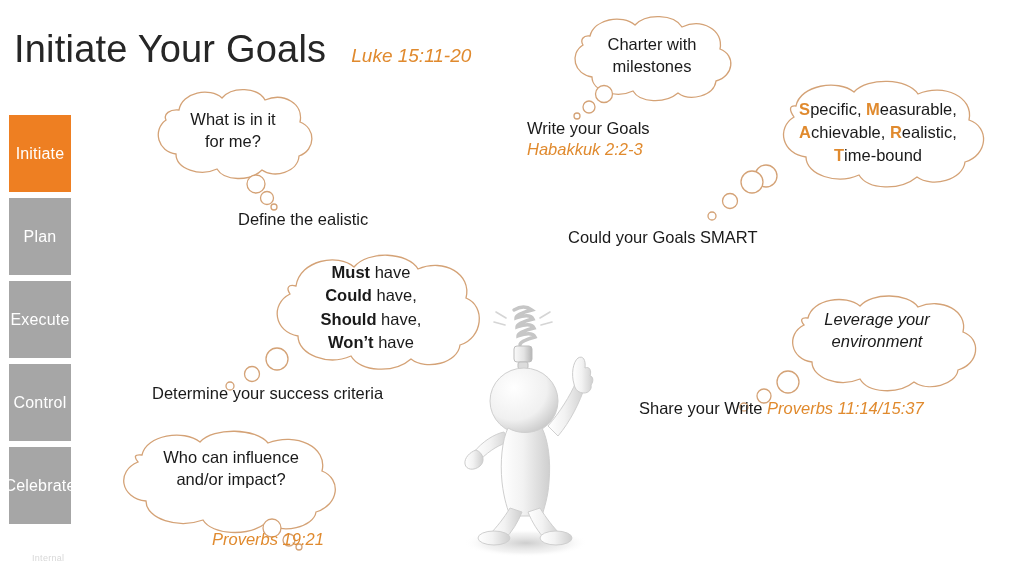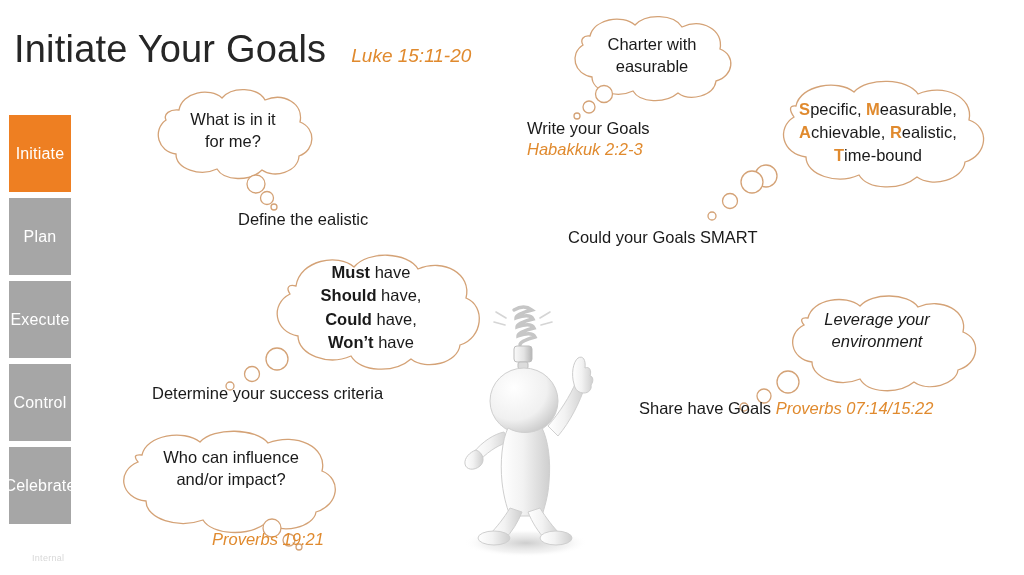--- a/index.html
+++ b/index.html
@@ -105,21 +105,21 @@
     <svg class="cloud-svg" width="200" height="110" viewBox="0 0 200 110">
       <path d="M38,24 C42,7 70,2 83,13 C94,1 122,2 130,15 C150,6 172,18 168,37
                C184,43 182,64 164,69 C162,84 138,90 126,81 C113,92 88,91 81,79
                C64,87 40,79 40,65 C22,62 17,42 31,33 C28,28 31,23 38,24 Z" fill="#ffffff" stroke="#D4A276" stroke-width="1.3"></path>
       <circle cx="52" cy="82" r="8.5" fill="#ffffff" stroke="#D4A276" stroke-width="1.3"></circle>
       <circle cx="37" cy="95" r="6" fill="#ffffff" stroke="#D4A276" stroke-width="1.3"></circle>
       <circle cx="25" cy="104" r="3" fill="#ffffff" stroke="#D4A276" stroke-width="1.3"></circle>
     </svg>
     <div class="cloud-text" style="left:26px;top:21px;width:148px;">
       <div>Charter with</div>
-      <div>easurable</div>
+      <div>milestones</div>
     </div>
   </div>
   <div class="caption" style="left:527px;top:118px;">
     <span>Write your Goals</span>
     <span class="ref-block">Habakkuk 2:2-3</span>
   </div>
 
   <div class="cloud-group" style="left:742px;top:76px;width:272px;height:135px;">
     <svg class="cloud-svg" width="272" height="135" viewBox="0 0 272 135">
       <path d="M54,30 C58,9 96,3 112,16 C126,1 166,2 176,18 C202,7 232,21 227,44
@@ -147,22 +147,22 @@
     <svg class="cloud-svg" width="234" height="160" viewBox="0 0 234 160">
       <path d="M42,40 C46,14 84,7 100,21 C114,4 154,6 164,23 C190,12 218,28 212,52
                C232,60 229,92 206,99 C204,117 172,125 157,113 C140,128 106,126 97,110
                C74,120 44,109 44,90 C20,86 16,58 36,48 C32,42 34,38 42,40 Z" fill="#ffffff" stroke="#D4A276" stroke-width="1.3"></path>
       <circle cx="23" cy="113" r="11" fill="#ffffff" stroke="#D4A276" stroke-width="1.3"></circle>
       <circle cx="-2" cy="128" r="7.5" fill="#ffffff" stroke="#D4A276" stroke-width="1.3"></circle>
       <circle cx="-24" cy="140" r="4" fill="#ffffff" stroke="#D4A276" stroke-width="1.3"></circle>
     </svg>
     <div class="cloud-text" style="left:32px;top:15px;width:170px;line-height:1.42;">
       <div><b>Must</b><span> have</span></div>
+      <div><b>Could</b><span> have,</span></div>
       <div><b>Should</b><span> have,</span></div>
-      <div><b>Could</b><span> have,</span></div>
       <div><b>Won’t</b><span> have</span></div>
     </div>
   </div>
   <div class="caption" style="left:152px;top:383px;">
     <span>Determine your success criteria</span>
   </div>
 
   <div class="cloud-group" style="left:768px;top:292px;width:216px;height:120px;">
     <svg class="cloud-svg" width="216" height="120" viewBox="0 0 216 120">
       <path d="M40,26 C44,7 78,2 92,14 C104,0 140,1 150,15 C174,5 200,19 195,40
@@ -171,22 +171,22 @@
       <circle cx="20" cy="90" r="11" fill="#ffffff" stroke="#D4A276" stroke-width="1.3"></circle>
       <circle cx="-4" cy="104" r="7" fill="#ffffff" stroke="#D4A276" stroke-width="1.3"></circle>
       <circle cx="-24" cy="115" r="4" fill="#ffffff" stroke="#D4A276" stroke-width="1.3"></circle>
     </svg>
     <div class="cloud-text" style="left:34px;top:16px;width:150px;font-style:italic;">
       <div>Leverage your</div>
       <div>environment</div>
     </div>
   </div>
   <div class="caption" style="left:639px;top:398px;">
-    <span>Share have Goals</span>
-    <span class="ref">Proverbs 07:14/15:22</span>
+    <span>Share your Write</span>
+    <span class="ref">Proverbs 11:14/15:37</span>
   </div>
 
   <div class="cloud-group" style="left:96px;top:427px;width:262px;height:120px;">
     <svg class="cloud-svg" width="262" height="120" viewBox="0 0 262 120">
       <path d="M46,28 C50,8 88,2 104,15 C118,0 160,1 172,16 C200,5 232,20 226,44
                C246,52 243,78 220,85 C218,100 186,108 170,96 C152,110 116,108 107,93
                C82,102 50,92 50,74 C24,71 20,44 42,35 C38,30 38,27 46,28 Z" fill="#ffffff" stroke="#D4A276" stroke-width="1.3"></path>
       <circle cx="176" cy="101" r="9" fill="#ffffff" stroke="#D4A276" stroke-width="1.3"></circle>
       <circle cx="193" cy="113" r="6" fill="#ffffff" stroke="#D4A276" stroke-width="1.3"></circle>
       <circle cx="203" cy="120" r="3" fill="#ffffff" stroke="#D4A276" stroke-width="1.3"></circle>

